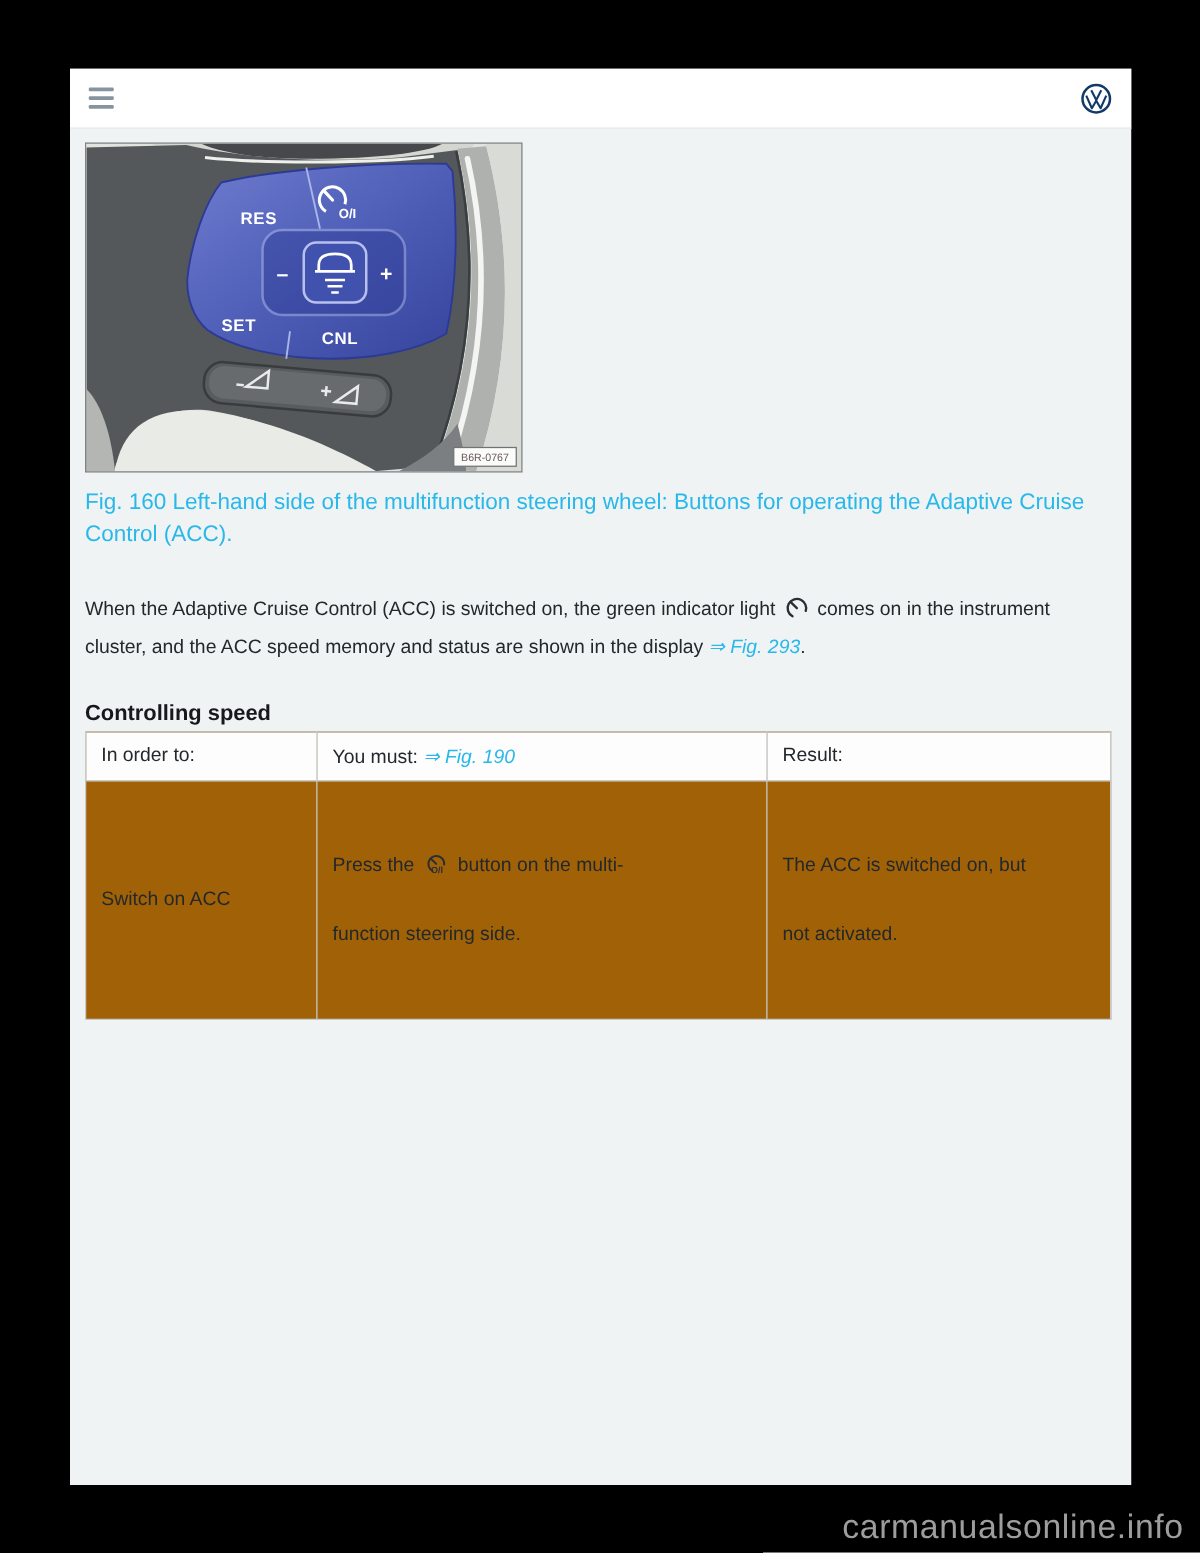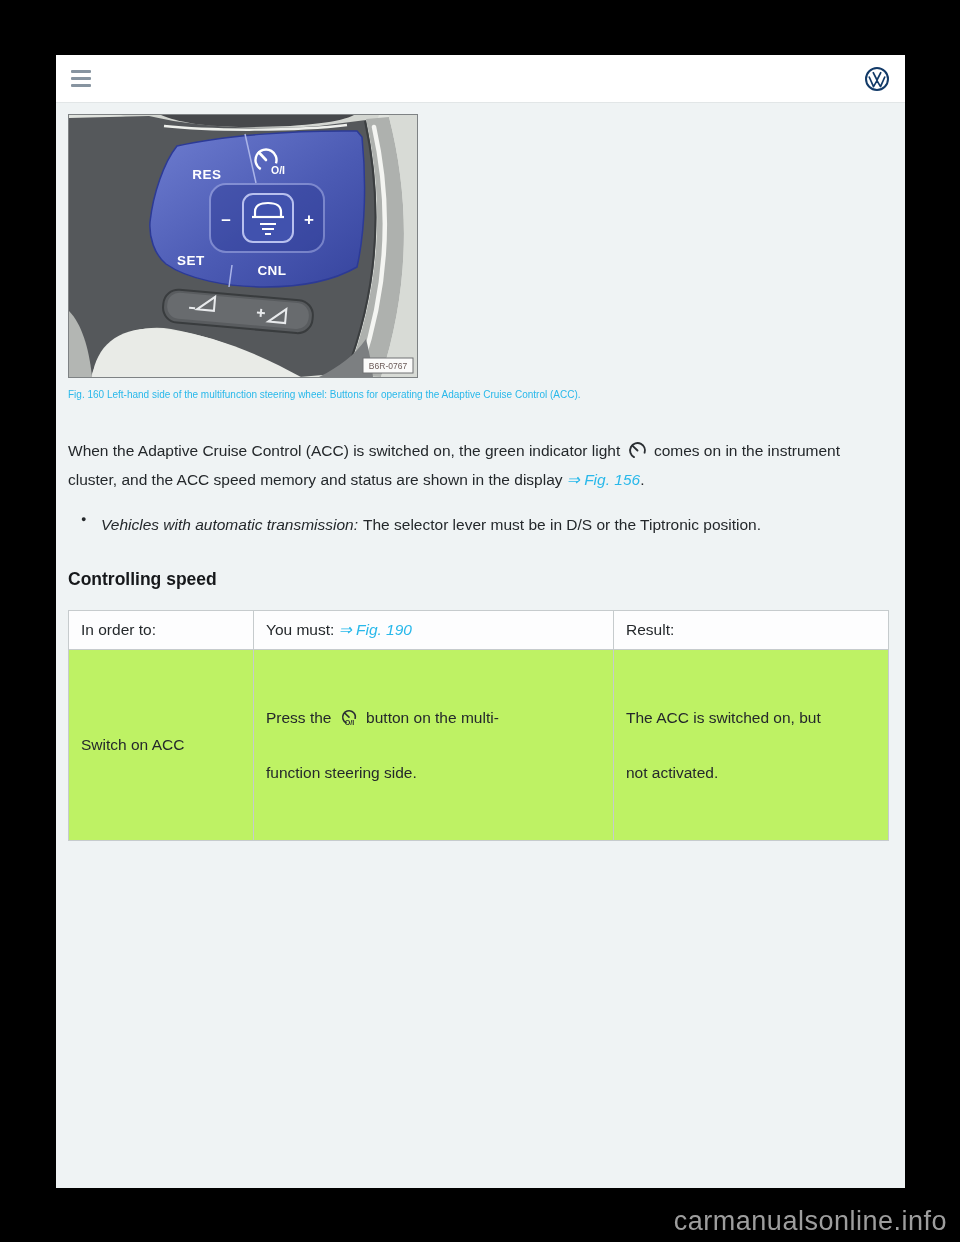--- a/index.html
+++ b/index.html
@@ -18,41 +18,41 @@
     padding:0 15px;
   }
   .hamburger { width:20px; cursor:pointer; }
   .hamburger .bar { height:3.5px; background:#8794a0; border-radius:1px; margin:3.5px 0; }
   .content { padding:0 12px; color:#24282b; }
   .img-box {
     margin-top:11px; width:348px; height:262px;
     border:1px solid #7e8284; background:#e0e3de; overflow:hidden;
   }
   .fig-caption {
-    margin-top:10px; font-size:10px; line-height:1.45; color:#29b8ea;
+    margin-top:10px; font-size:18px; line-height:1.45; color:#29b8ea;
     max-width:832px;
   }
   .note { margin-top:36px; font-size:15.5px; line-height:1.9; }
   .note .book-ic { vertical-align:-6px; margin-right:8px; }
   .accent { color:#29b8ea; }
   .accent.it { font-style:italic; }
   .warn-ic { vertical-align:-2px; margin:0 3px; }
   .para { margin-top:33px; font-size:15.5px; line-height:1.9; max-width:832px; }
   .gauge-inline { vertical-align:-4px; margin:0 3px; }
   h3.sec {
     margin:24px 0 0 0; font-size:17.5px; font-weight:700; color:#16181b;
   }
   ul.blt { list-style:none; margin:16px 0 0 0; padding:0; font-size:15.5px; line-height:1.95; }
   ul.blt li { position:relative; padding-left:33px; margin-bottom:11px; max-width:832px; }
   ul.blt li::before {
     content:"●"; position:absolute; left:13px; top:1px; font-size:9px; color:#24282b;
   }
   .b-lead { font-style:italic; margin-right:5px; }
   table.acc {
-    margin-top:20px; border-collapse:collapse; width:821px; background:#bef264;
+    margin-top:4px; border-collapse:collapse; width:821px; background:#a16207;
     font-size:15.5px; color:#24282b; table-layout:fixed;
   }
   table.acc th, table.acc td {
     border:1px solid #c6cbcd; font-weight:400; text-align:left;
     padding:0 12px; vertical-align:middle;
   }
   table.acc th { height:38px; background:#fdfdfe; }
   table.acc td { height:190px; }
   .col-a { width:185px; } .col-b { width:360px; }
   .tall-lines { line-height:3.55; }
@@ -157,27 +157,24 @@
     <div class="fig-caption">Fig. 160 Left-hand side of the multifunction steering wheel: Buttons for operating the Adaptive Cruise Control (ACC).</div>
 
 
     <p class="para">
       <span>When the Adaptive Cruise Control (ACC) is switched on, the green indicator light</span>
       <svg class="gauge-inline" width="19" height="19" viewBox="0 0 20 20">
         <circle cx="10" cy="10" r="7.8" fill="none" stroke="#2b2f33" stroke-width="2" stroke-dasharray="35 14" transform="rotate(118 10 10)" stroke-linecap="round"></circle>
         <line x1="10" y1="10" x2="4.6" y2="4.8" stroke="#2b2f33" stroke-width="2" stroke-linecap="round"></line>
       </svg>
       <span>comes on in the instrument cluster, and the ACC speed memory and status are shown in the display</span>
-      <a class="accent it">⇒ Fig. 156</a><span>.</span>
+      <a class="accent it">⇒ Fig. 293</a><span>.</span>
     </p>
 
     <ul class="blt">
-      <li>
-        <span class="b-lead">Vehicles with automatic transmission:</span><span>The selector lever must be in D/S or the Tiptronic position.</span>
-      </li>
     </ul>
 
     <h3 class="sec" style="margin-top:28px">Controlling speed</h3>
 
     <table class="acc">
       <colgroup>
           <col class="col-a">
           <col class="col-b">
           <col>
         </colgroup>

